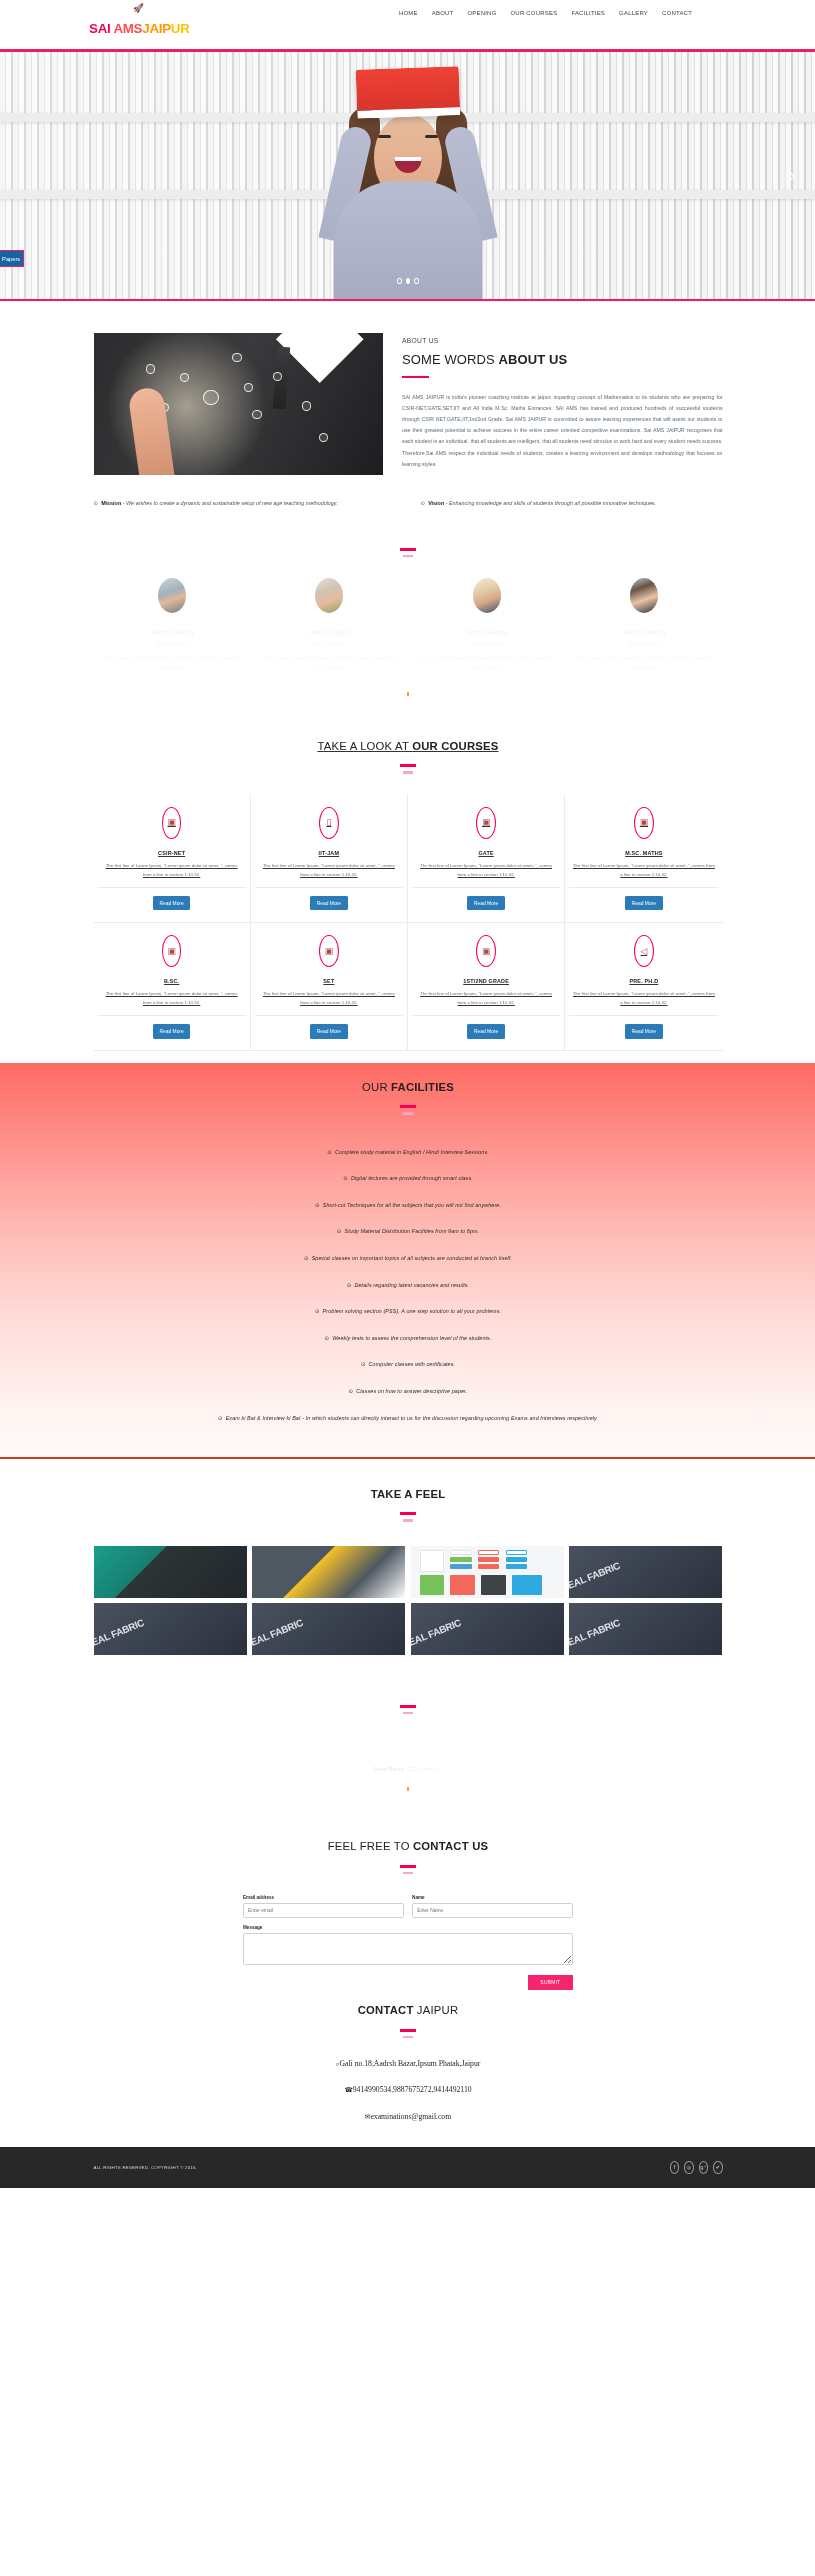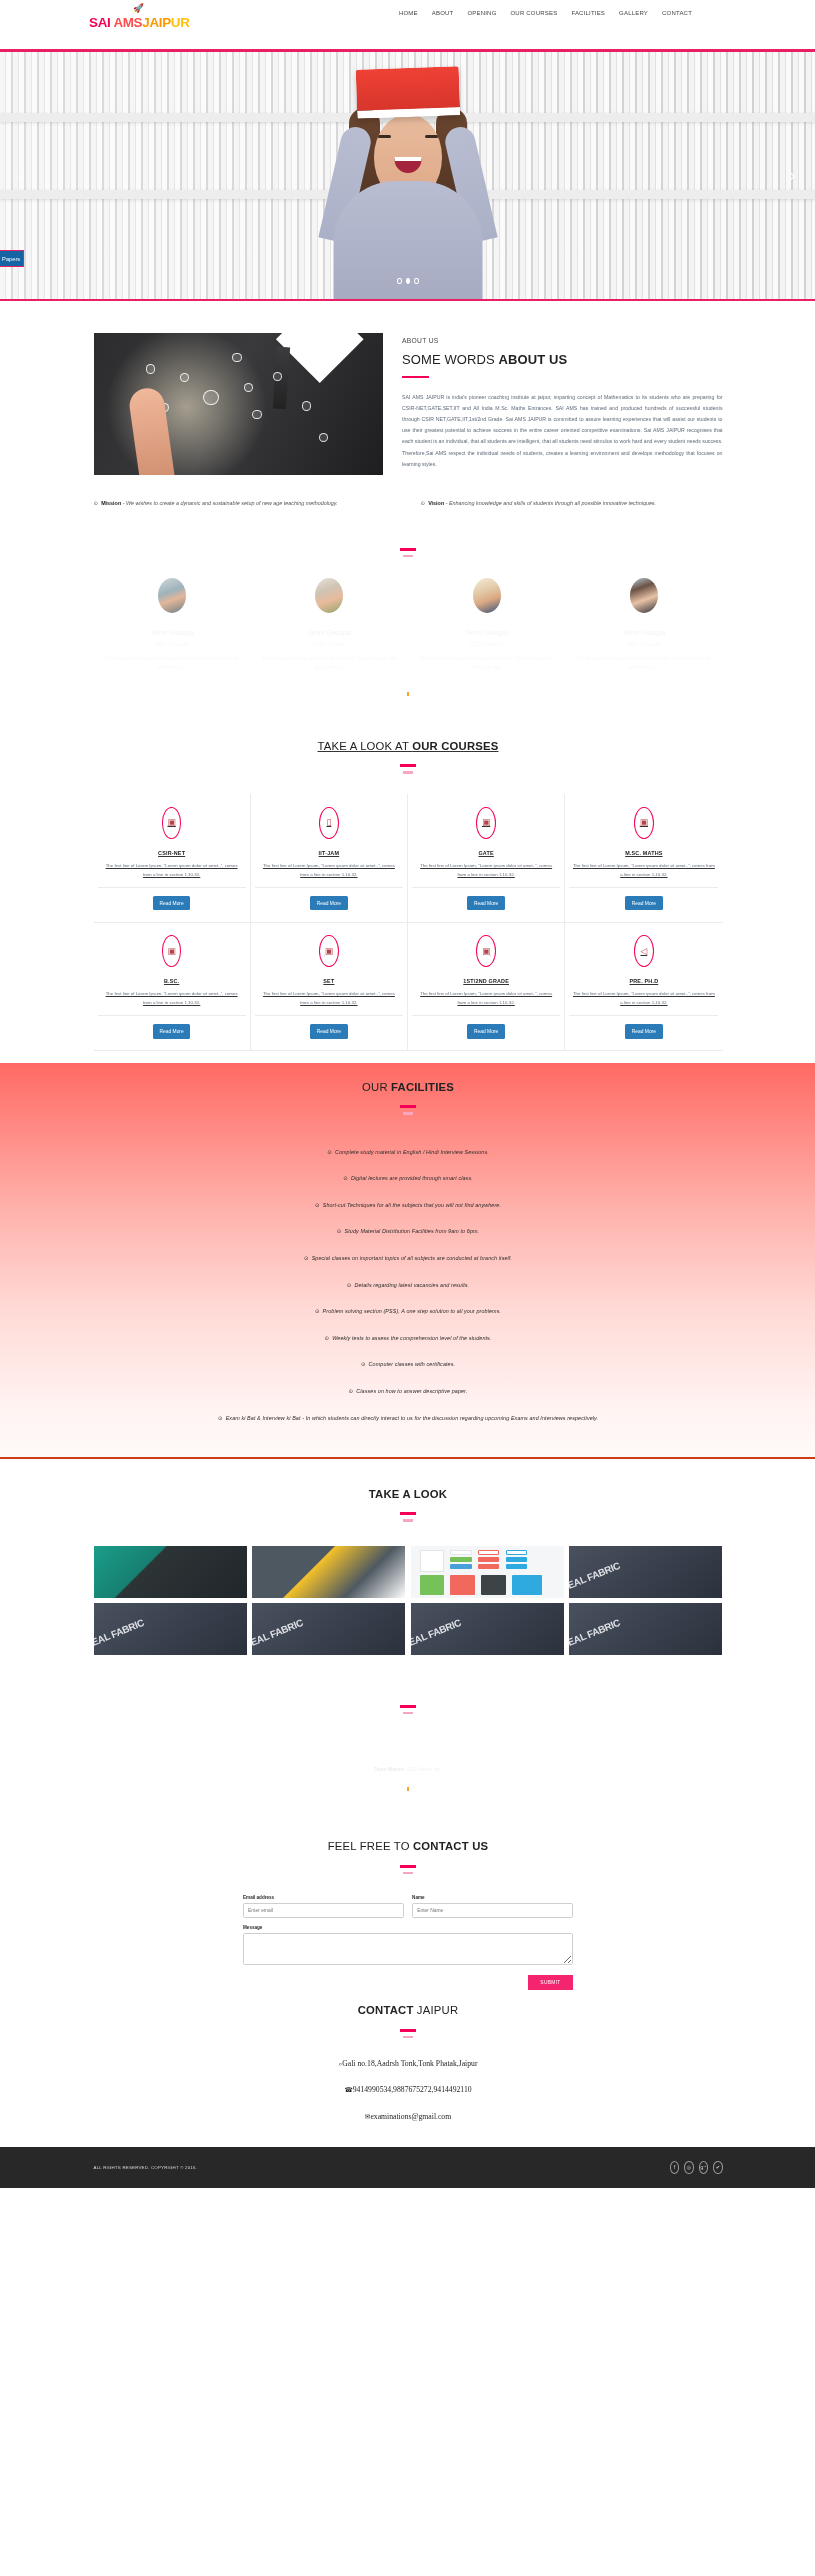--- a/index.html
+++ b/index.html
@@ -32,21 +32,21 @@
     line-height: 8.8px;
     color: #8c8c8c;
     letter-spacing: 0;
   }
   .brand-name {
     font-size: 13.4px;
     font-weight: bold;
     letter-spacing: -0.3px;
     font-family: "Liberation Sans", sans-serif;
     white-space: nowrap;
-    margin-top: 2px;
+    margin-top: 8px;
   }
   .brand-name .c1 { color: #f50057; }
   .brand-name .c2 { color: #ff4d4d; }
   .brand-name .c3 { color: #ff9800; }
   .brand-name .c4 { color: #ffc107; }
 
   .main-nav {
     position: absolute;
     right: 124px;
     top: 10.3px;
@@ -573,21 +573,21 @@
       <div class="fac-item"><span class="mv-icon">⊙</span><span>Weekly tests to assess the comprehension level of the students.</span></div>
       <div class="fac-item"><span class="mv-icon">⊙</span><span>Computer classes with certificates.</span></div>
       <div class="fac-item"><span class="mv-icon">⊙</span><span>Classes on how to answer descriptive paper.</span></div>
       <div class="fac-item"><span class="mv-icon">⊙</span><span>Exam ki Bat &amp; Interview ki Bat - In which students can directly interact to us for the discussion regarding upcoming Exams and Interviews respectively.</span></div>
     </div>
   </div>
 </section>
 
 <section class="gallery">
   <div class="container">
-    <h2 class="sect-title">TAKE A LOOK</h2>
+    <h2 class="sect-title">TAKE A FEEL</h2>
     <div class="sect-divider" style="margin-top:8.2px;">
       <span class="b1"></span><span class="b2"></span>
     </div>
     <div class="gal-grid">
       <div class="gal-cell gal-1"></div>
       <div class="gal-cell gal-2"></div>
       <div class="gal-cell gal-3">
         <div class="ui-chip" style="left:6%;top:8%;width:16%;height:42%;background:#fff;border:0.5px solid #e3e6e8;"></div>
         <div class="ui-chip" style="left:26%;top:8%;width:14%;height:10%;background:#fff;border:0.5px solid #e3e6e8;"></div>
         <div class="ui-chip" style="left:26%;top:22%;width:14%;height:10%;background:#77c159;"></div>
@@ -656,21 +656,21 @@
 
 <section class="contact-details">
   <div class="container">
     <h2 class="sect-title">
       <b>CONTACT</b><span class="light"> JAIPUR</span>
     </h2>
     <div class="sect-divider" style="margin-top:8.2px;">
       <span class="b1"></span><span class="b2"></span>
     </div>
     <div class="cd-line">
-      <span class="gly">⌕</span><span>Gali no.18,Aadrsh Tonk,Tonk Phatak,Jaipur</span>
+      <span class="gly">⌕</span><span>Gali no.18,Aadrsh Bazar,Ipsum Phatak,Jaipur</span>
     </div>
     <div class="cd-line">
       <span class="gly">☎</span><span>9414990534,9887675272,9414492110</span>
     </div>
     <div class="cd-line">
       <span class="gly">✉</span><span>examinations@gmail.com</span>
     </div>
   </div>
 </section>
 

